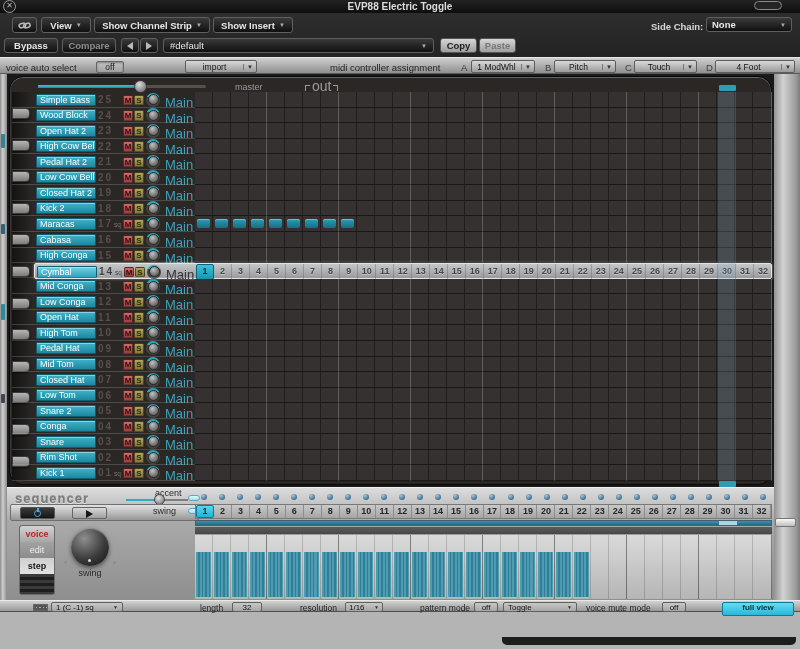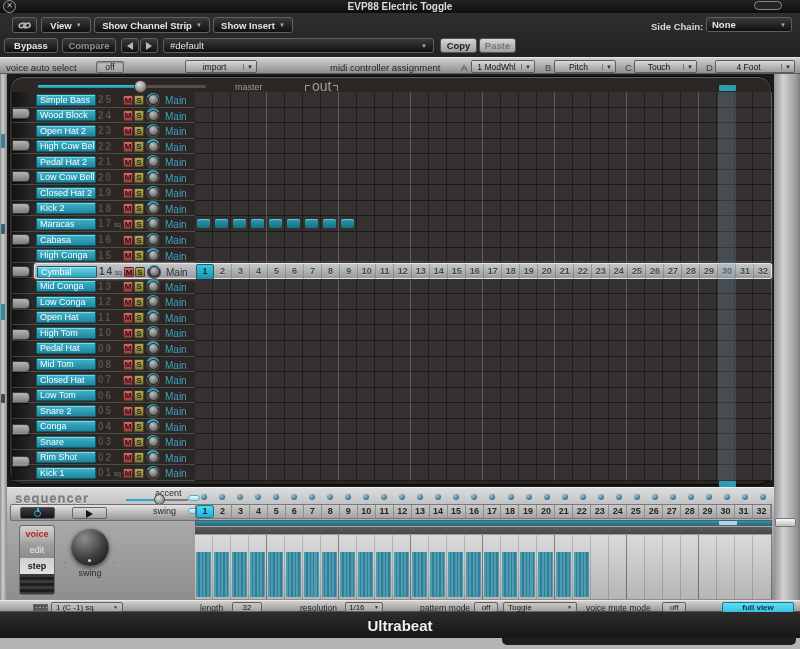--- a/index.html
+++ b/index.html
@@ -60,21 +60,21 @@
   .vrow.selected .namefield { background:linear-gradient(#6fd2e6,#2fa3bd); }
   .vnum { position:absolute; left:64px; top:2px; width:24px; font-size:10px; font-weight:bold; letter-spacing:2px; color:#57514b; }
   .vrow.selected .vnum { color:#3c3c3e; text-shadow:0 1px 0 rgba(255,255,255,.4); }
   .sqtag { position:absolute; left:80px; top:5px; font-size:6.5px; color:#7a756f; }
   .vrow.selected .sqtag { color:#44444a; }
   .msbtn { position:absolute; top:2.5px; width:10px; height:10.5px; font-size:8px; font-weight:bold; text-align:center; line-height:10px; border-radius:1.5px; border:1px solid rgba(0,0,0,.5); }
   .mute { left:89px; background:linear-gradient(#cf6a66,#a03d3c); color:#2e0f0f; }
   .solo { left:100px; background:linear-gradient(#b2a65e,#857a3c); color:#2e2a0f; }
   .knob { position:absolute; left:112px; top:0.5px; width:14px; height:14px; border-radius:50%; background:conic-gradient(from 300deg,#2fa3bd 0 120deg,#45413d 120deg 360deg); }
   .knob .ball { position:absolute; inset:1.5px; border-radius:50%; background:radial-gradient(circle at 38% 30%, #c2c2c2, #7b7b7b 55%, #4c4c4c); border:0.5px solid #2a2a2a; }
-  .outmain { position:absolute; left:131px; top:3px; font-size:10px; color:#3fa2ba; }
+  .outmain { position:absolute; left:131px; top:3px; font-size:13px; color:#3fa2ba; }
   .vrow.selected .outmain { color:#333336; }
 
   
   .rowgrid { position:absolute; left:161px; top:0; width:577px; height:15.56px; display:flex; }
   .gcell { width:18.03px; height:100%; background:#353130; border-right:1px solid rgba(0,0,0,.38); border-bottom:1px solid rgba(0,0,0,.5); position:relative; }
   .gcell.g4 { border-right:1px solid rgba(190,185,180,.32); }
   .stepfill { position:absolute; inset:2.5px 2.5px 3px 2px; background:linear-gradient(#2a9cb2,#157084); border-radius:2px; box-shadow:inset 0 1px 0 rgba(255,255,255,.35); }
   .ncell { width:18.03px; height:100%; font-size:9px; font-weight:bold; color:#46474a; text-align:center; line-height:15px; border-right:1px solid rgba(90,90,95,.35); text-shadow:0 1px 0 rgba(255,255,255,.35); }
   .ncell.on { background:linear-gradient(#3ec1dc,#1b93ad); color:#0c2f38; border-radius:2px; border:1px solid #0d6478; line-height:13px; text-shadow:none; }
 
@@ -1608,18 +1608,15 @@
         <span>Toggle</span>
         <span class="dd-arrow">▼</span>
       </div>
     <span class="bb-label" style="left:586px;">voice mute mode</span>
     <div class="bb-box" style="left:662px;width:24px;">
         <span>off</span>
       </div>
     <div id="fullview-btn">full view</div>
   </div>
 
-  <div id="footer">
-    <div id="footer-title">Ultrabeat</div>
-  </div>
   <div id="footer-tab"></div>
 
 </div>
 
 </body></html>

